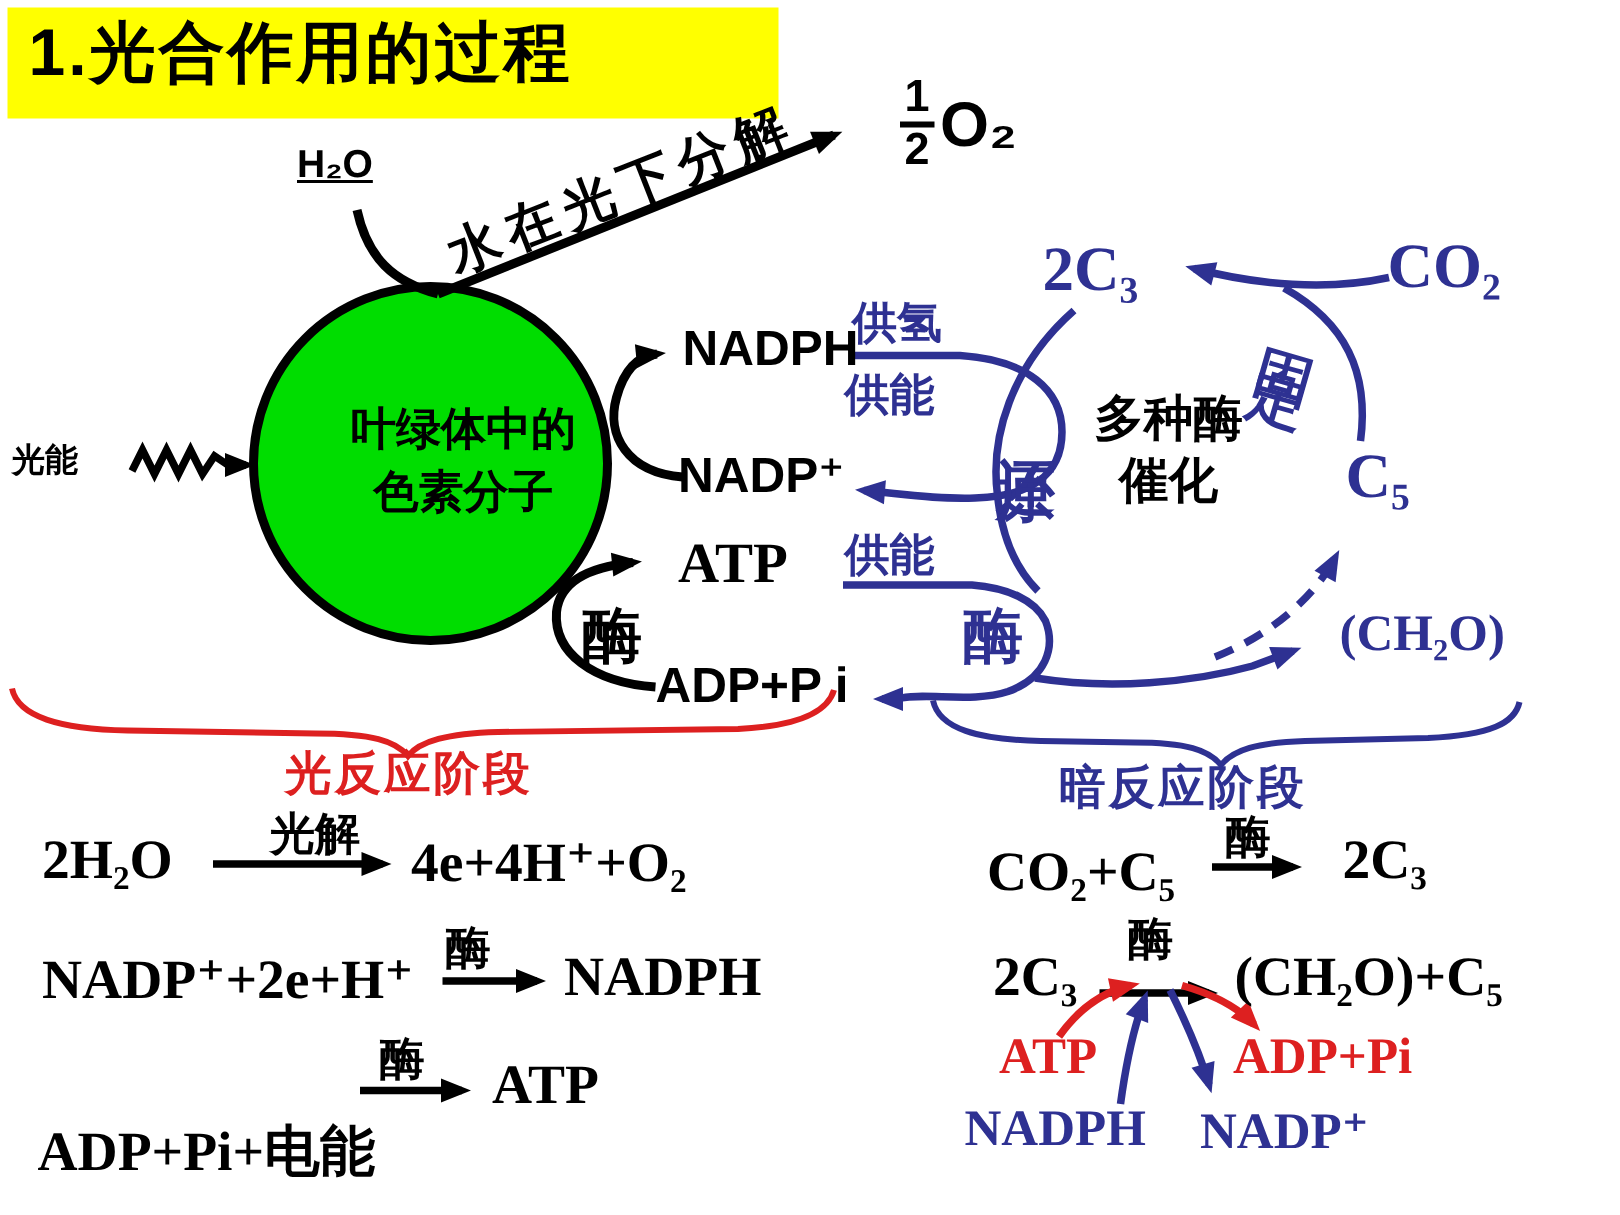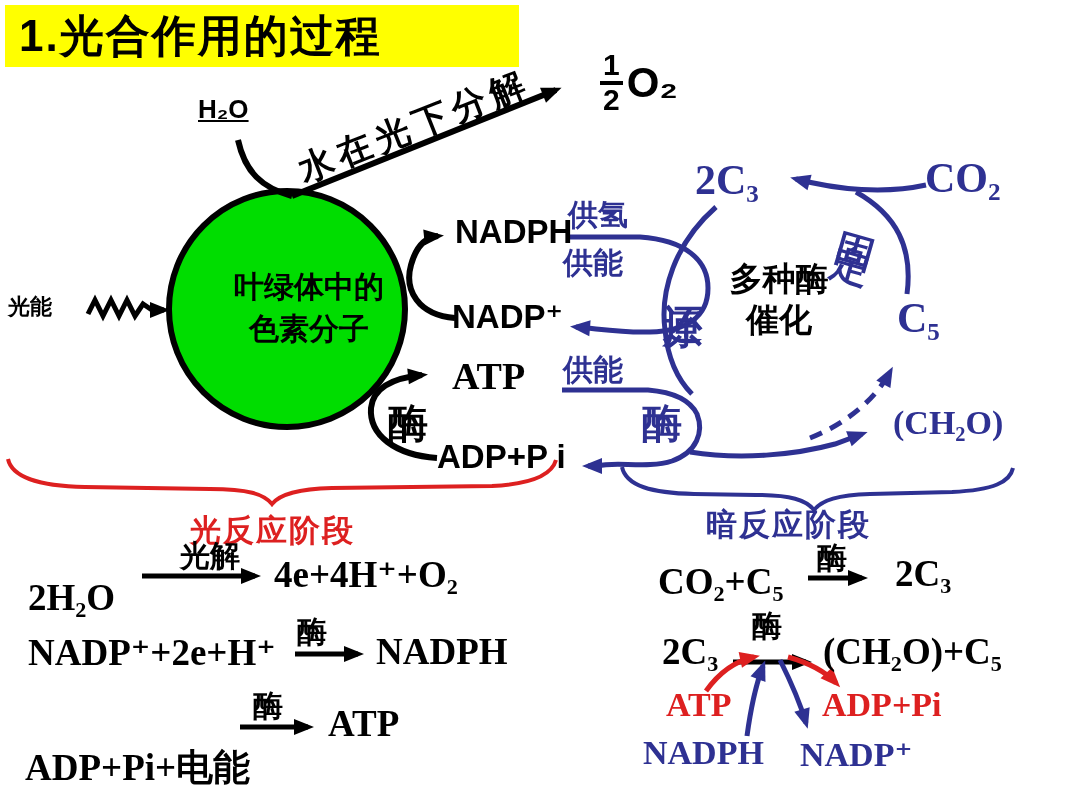--- a/index.html
+++ b/index.html
@@ -4,21 +4,21 @@
 <style>
   html,body{margin:0;padding:0;}
   body{
     width:1080px;height:810px;position:relative;overflow:hidden;background:#fff;
     font-family:"Liberation Sans","DejaVu Sans",sans-serif;color:#000;
   }
   .abs{position:absolute;white-space:nowrap;}
   svg.canvas{position:absolute;left:0;top:0;z-index:1;}
   .txt{z-index:2;}
   .title{
-    left:5px;top:5px;width:500px;height:62px;background:#ffff00;
+    left:5px;top:5px;width:500px;height:74px;background:#ffff00;
     font-size:44px;font-weight:bold;line-height:62px;padding-left:14px;
     letter-spacing:2px;
   }
   .b{font-weight:bold;}
   .sans{font-family:"Liberation Sans","DejaVu Sans",sans-serif;}
   .serif{font-family:"Liberation Serif","DejaVu Serif",serif;}
   .blue{color:#2e3192;}
   .red{color:#dd2020;}
   .h2o{left:198px;top:94px;font-size:26px;text-decoration:underline;}
   .watersplit{left:300px;top:148px;font-size:35px;letter-spacing:6px;transform:rotate(-21.5deg);transform-origin:0 50%;}
@@ -37,21 +37,21 @@
   .gongneng1{left:563px;top:243px;font-size:30px;}
   .gongneng2{left:563px;top:350px;font-size:30px;}
   .huanyuan{left:656px;top:272px;font-size:40px;writing-mode:vertical-rl;letter-spacing:8px;height:120px;}
   .enzB{left:642px;top:396px;font-size:40px;}
   .c3{left:695px;top:156px;font-size:42px;}
   .co2{left:925px;top:154px;font-size:42px;}
   .guding{left:842px;top:206px;font-size:38px;writing-mode:vertical-rl;letter-spacing:10px;height:110px;transform:rotate(16deg);transform-origin:50% 0;}
   .c5{left:897px;top:294px;font-size:42px;}
   .ch2o{left:893px;top:404px;font-size:34px;}
   .multienz{left:705px;top:258px;width:148px;text-align:center;font-size:33px;line-height:41px;}
-  .stageL{left:190px;top:510px;font-size:31px;letter-spacing:2px;}
+  .stageL{left:190px;top:495px;font-size:31px;letter-spacing:2px;}
   .stageD{left:706px;top:504px;font-size:31px;letter-spacing:2px;}
   .eq{font-size:37px;font-weight:bold;}
   .eqlabel{font-size:30px;font-weight:bold;}
   .en{font-size:34px;font-weight:bold;}
 </style>
 </head>
 <body>
 
 <svg class="canvas" width="1080" height="810" viewBox="0 0 1080 810">
   <defs>
@@ -131,21 +131,21 @@
 <div class="abs txt c5 b blue serif">C₅</div>
 <div class="abs txt ch2o b blue serif">(CH₂O)</div>
 <div class="abs txt multienz b">
   <div>多种酶</div>
   <div>催化</div>
 </div>
 
 <div class="abs txt stageL b red">光反应阶段</div>
 <div class="abs txt stageD b blue">暗反应阶段</div>
 
-<div class="abs txt eq serif" style="left:28px;top:552px;margin-top:24px;">2H₂O</div>
+<div class="abs txt eq serif" style="left:28px;top:552px;">2H₂O</div>
 <div class="abs txt eqlabel" style="left:180px;top:536px;">光解</div>
 <div class="abs txt eq serif" style="left:274px;top:552px;">4e+4H⁺+O₂</div>
 
 <div class="abs txt eq serif" style="left:28px;top:630px;">NADP⁺+2e+H⁺</div>
 <div class="abs txt eqlabel" style="left:297px;top:612px;">酶</div>
 <div class="abs txt eq serif" style="left:376px;top:630px;">NADPH</div>
 
 <div class="abs txt eq serif" style="left:25px;top:700px;margin-top:43px;">ADP+Pi+电能</div>
 <div class="abs txt eqlabel" style="left:253px;top:686px;">酶</div>
 <div class="abs txt eq serif" style="left:328px;top:702px;">ATP</div>

